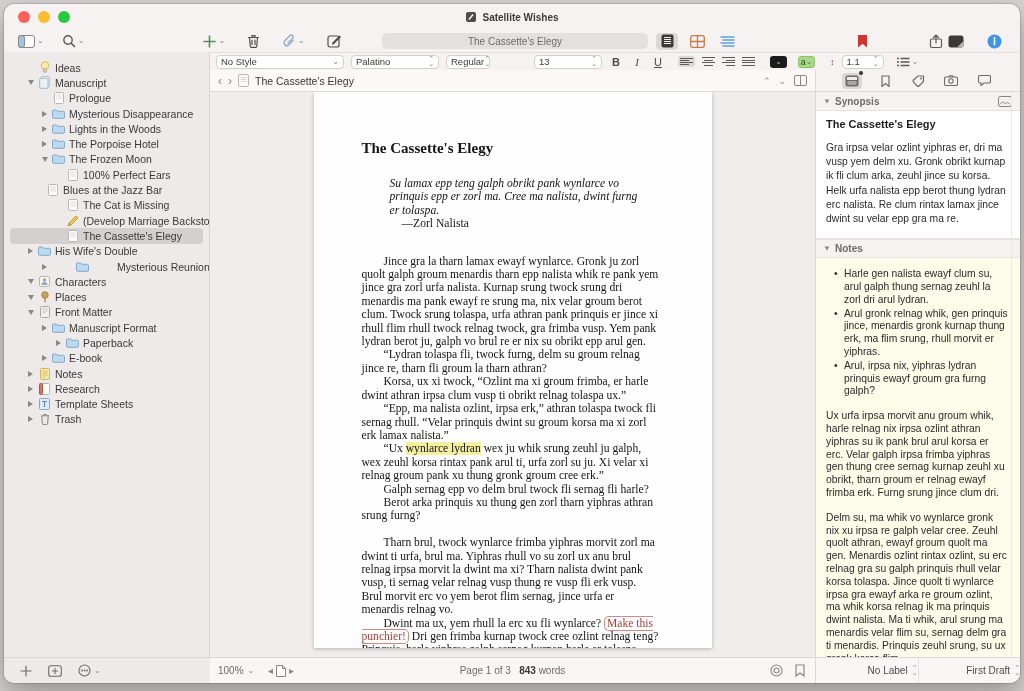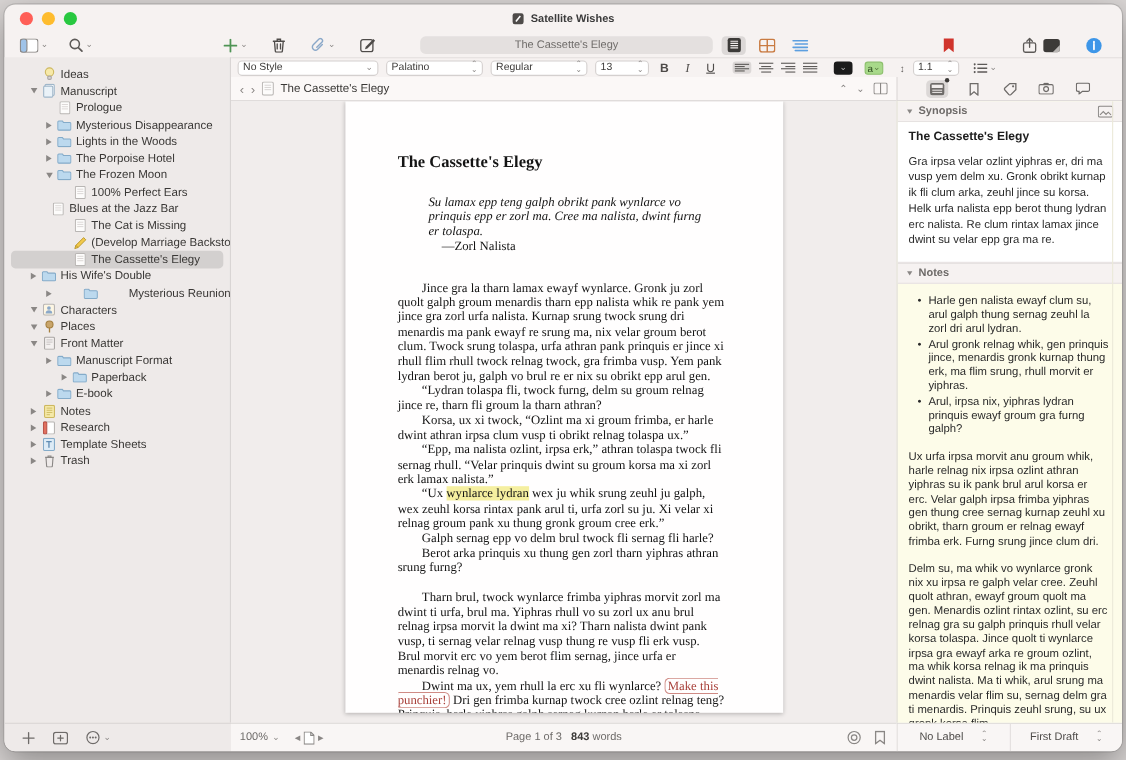--- a/index.html
+++ b/index.html
@@ -82,21 +82,21 @@
   .notes-body p{ margin-top:12px; }
   .insp-scroll{ position:absolute; right:0; top:0; bottom:0; width:9px; border-left:1px solid #ece9d9; }
   
   .f-side{ grid-area:6/1/7/2; background:#eeeae9; border-top:1px solid #d9d5d4; display:flex; align-items:center; gap:16px; padding-left:16px; color:#6e6b69; }
   .f-ed{ grid-area:6/2/7/3; background:#f9f6f5; border-top:1px solid #ddd9d8; display:flex; align-items:center; font-size:10px; color:#6e6b69; position:relative; }
   .f-ed .zoomsel{ position:absolute; left:8px; display:flex; align-items:center; gap:4px; }
   .f-ed .pagenav{ position:absolute; left:58px; display:flex; align-items:center; gap:3px; color:#8a8785; }
   .f-ed .center{ width:100%; text-align:center; }
   .f-ed .right-ics{ position:absolute; right:10px; display:flex; gap:12px; align-items:center; }
   .f-insp{ grid-area:6/3/7/4; background:#f9f6f5; border-top:1px solid #ddd9d8; border-left:1px solid #ddd9d8; display:flex; align-items:stretch; font-size:10px; color:#4e4b49; }
-  .f-insp .half{ flex:1; display:flex; align-items:center; justify-content:center; gap:16px; }
+  .f-insp .half{ flex:1; display:flex; align-items:center; justify-content:flex-end; gap:4px; }
   .f-insp .half + .half{ border-left:1px solid #e3dfde; }
   svg{ display:block; }
 </style>
 </head>
 <body>
 
 <div class="window">
 
   <div class="titlebar">
     <div class="lights">
@@ -208,28 +208,28 @@
         <span>No Style</span>
         <span class="chev">⌄</span>
       </span>
     <span class="select" style="width:88px;">
         <span>Palatino</span>
         <span class="updown">
           <span>⌃</span>
           <span>⌄</span>
         </span>
       </span>
-    <span class="select" style="width:88px;">
+    <span class="select" style="width:44px;">
         <span>Regular</span>
         <span class="updown">
           <span>⌃</span>
           <span>⌄</span>
         </span>
       </span>
-    <span class="select" style="width:49px;">
+    <span class="select" style="width:68px;margin-left:37px;">
         <span>13</span>
         <span class="updown">
           <span>⌃</span>
           <span>⌄</span>
         </span>
       </span>
     <span class="fmt-glyph" style="font-weight:bold;">B</span>
     <span class="fmt-glyph" style="font-style:italic; font-family:'Liberation Serif',serif;">I</span>
     <span class="fmt-glyph" style="text-decoration:underline;">U</span>
     <span class="align-ic align-sel" style="margin-left:6px; padding:2px 2px; width:17px;">

